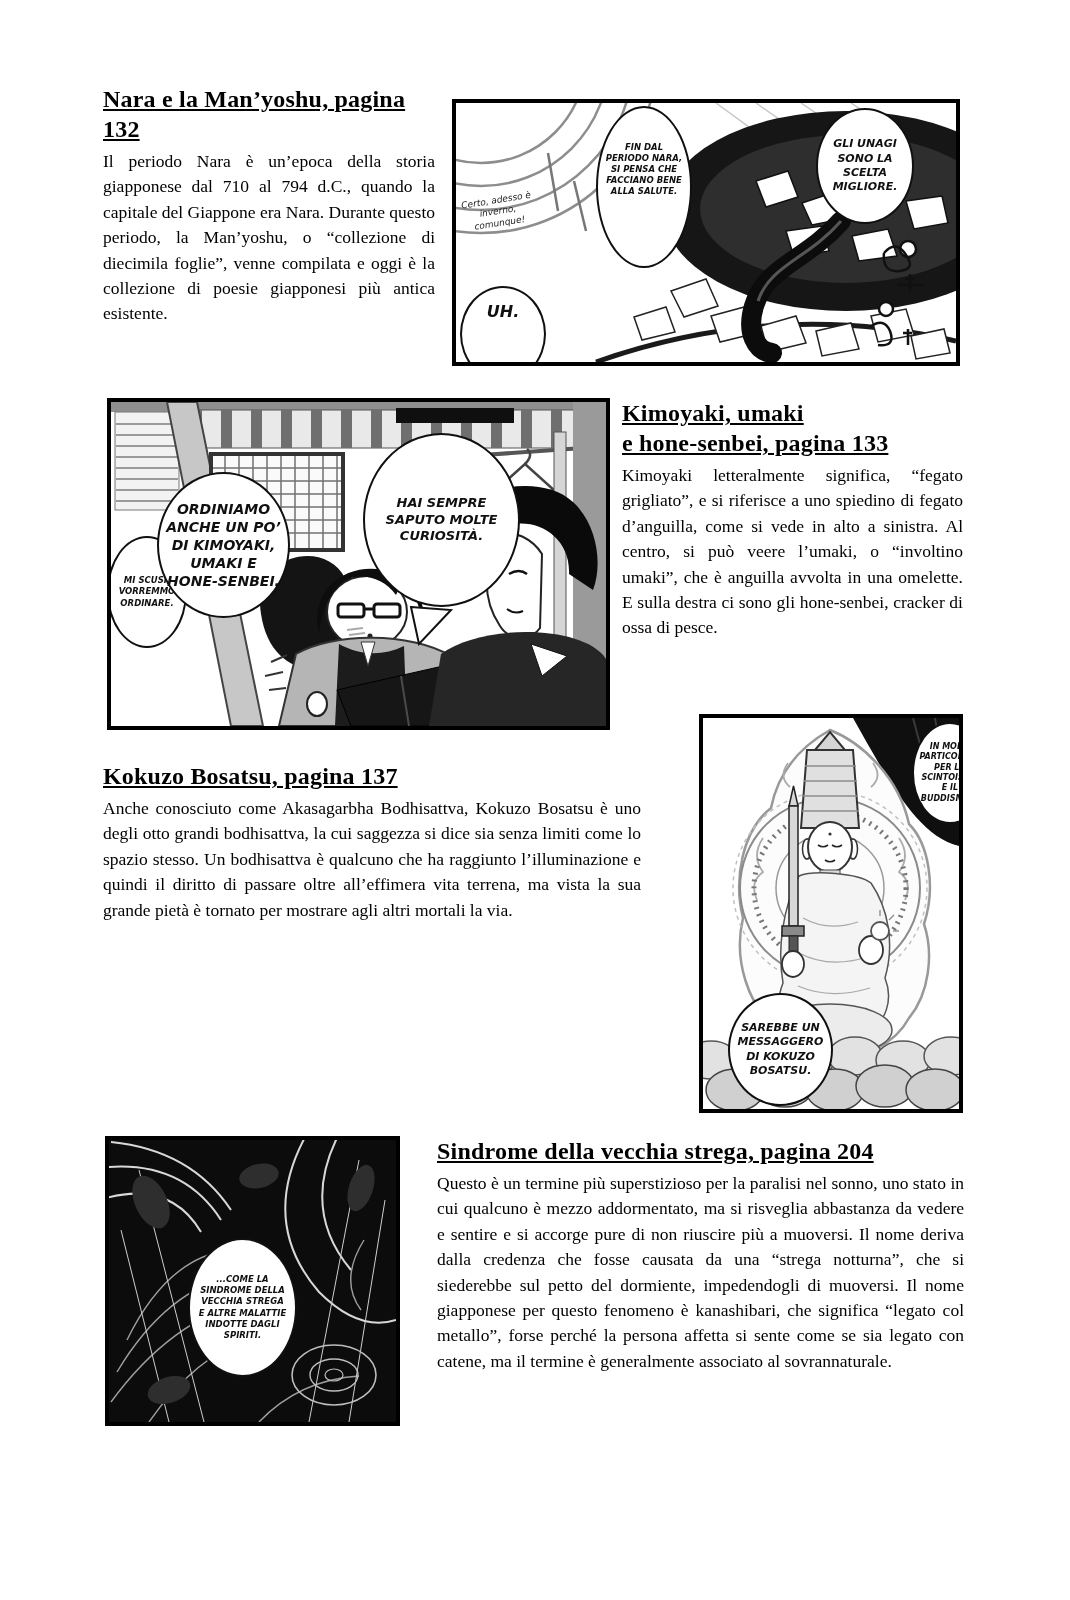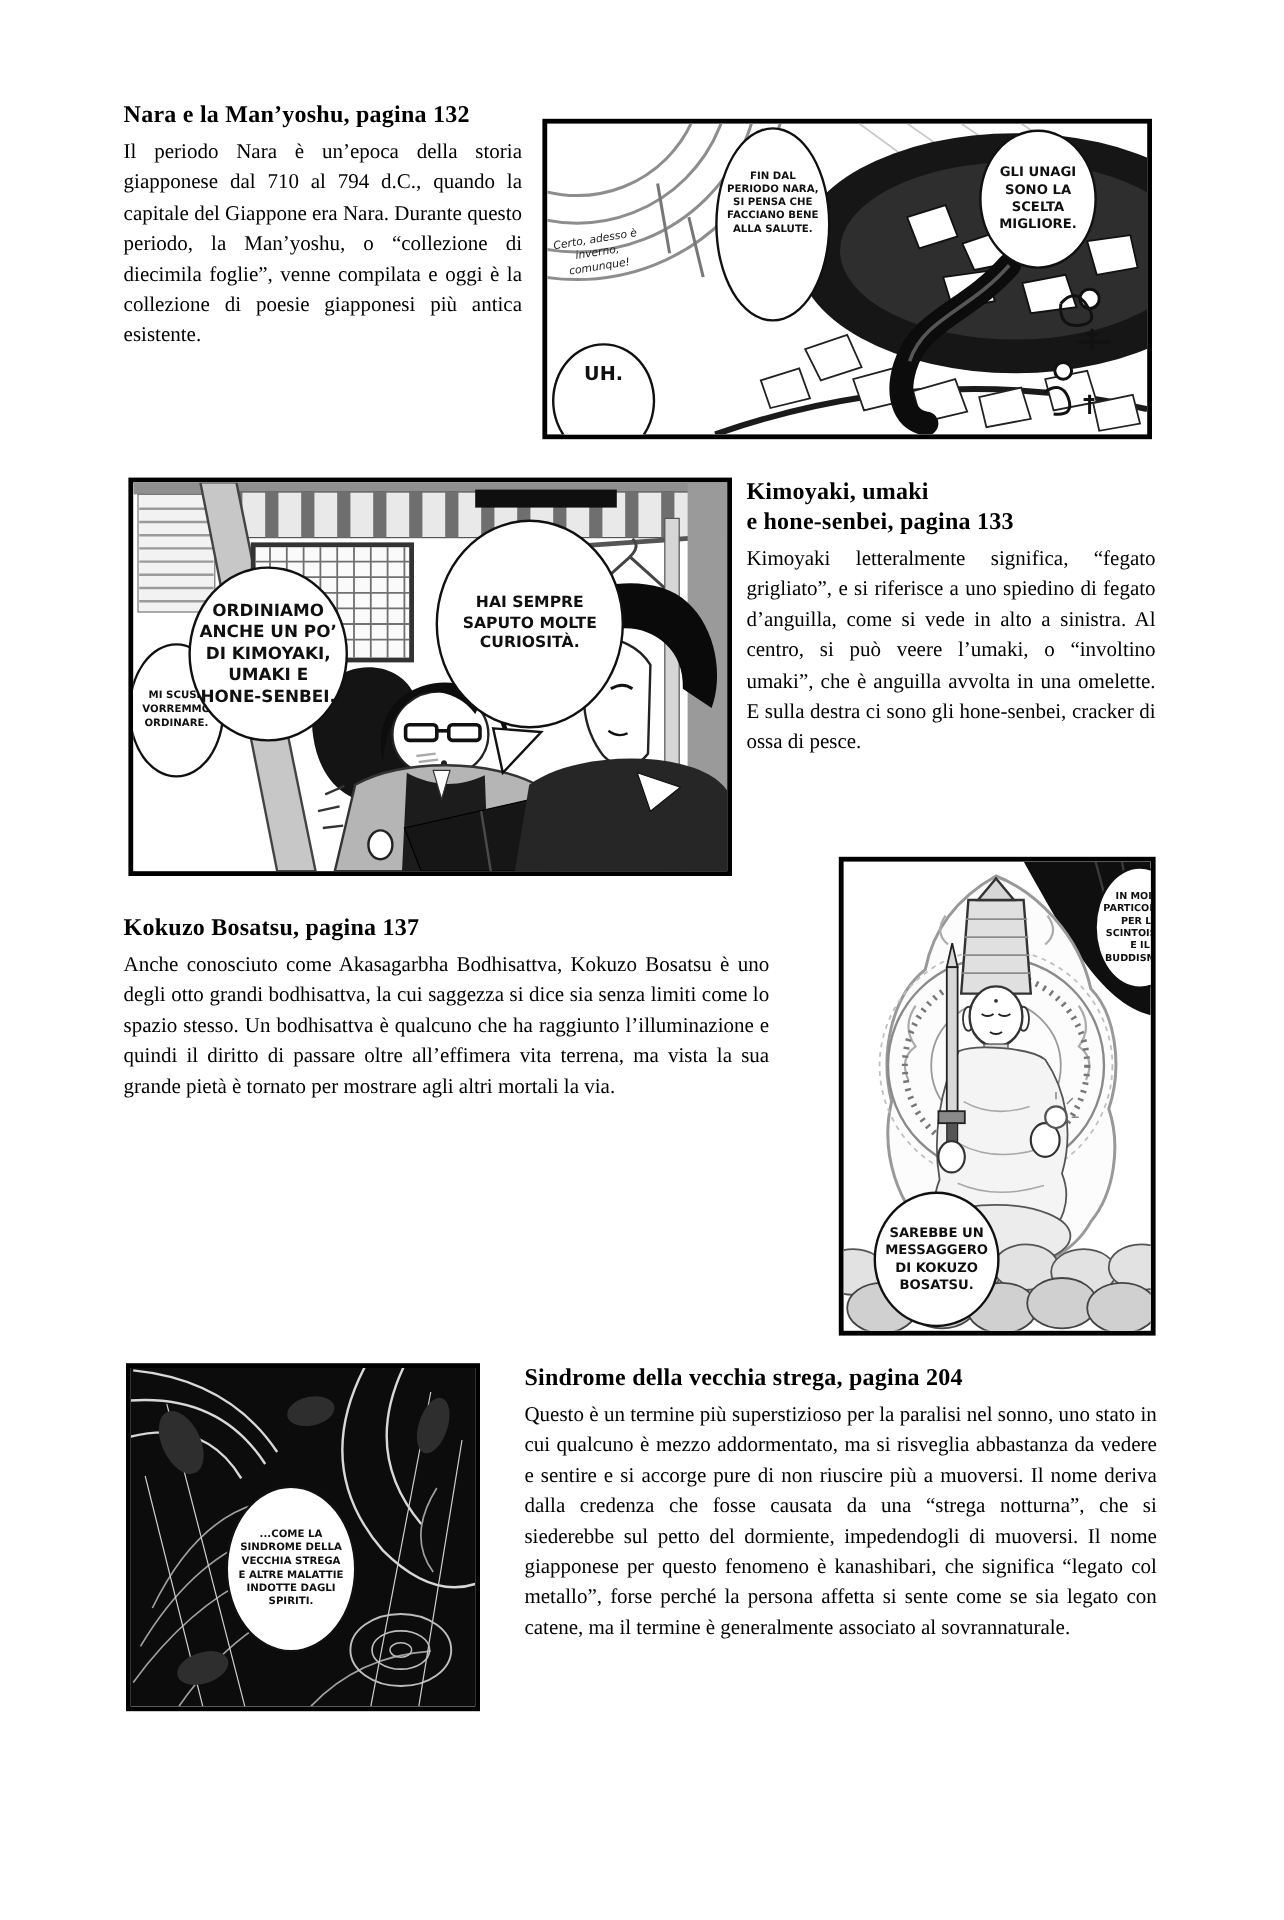--- a/index.html
+++ b/index.html
@@ -1,26 +1,26 @@
 <!DOCTYPE html>
 <html><head>
 <meta charset="utf-8">
 <style>
   html,body{margin:0;padding:0;background:#ffffff;}
   .page{position:relative;width:1070px;height:1600px;background:#ffffff;overflow:hidden;
         font-family:"Liberation Serif", serif;color:#000;}
   .text-block{position:absolute;}
-  .heading{font-weight:bold;font-size:20px;line-height:1.25;margin:0 0 5px 0;white-space:pre-line;letter-spacing:0.2px;}
+  .heading{font-weight:bold;font-size:24px;line-height:1.25;margin:0 0 5px 0;white-space:pre-line;letter-spacing:0.2px;text-decoration:underline;}
   .body-text{font-size:17.5px;line-height:1.45;text-align:justify;margin:0;}
   .panel{position:absolute;background:#fff;border:4px solid #000;box-sizing:border-box;overflow:hidden;}
   .panel > svg{position:absolute;left:0;top:0;width:100%;height:100%;z-index:1;}
   .bubble{position:absolute;z-index:3;background:#fff;border:2px solid #101010;border-radius:50%;
           display:flex;align-items:center;justify-content:center;text-align:center;
           font-family:"DejaVu Sans", sans-serif;font-weight:bold;color:#101010;
-          padding:7px;box-sizing:border-box;line-height:1.3;}
+          padding:7px;box-sizing:border-box;line-height:1.3;font-style:italic;}
   .bubble span{display:block;}
   .hand-note{position:absolute;z-index:3;background:transparent;border:none;
           font-family:"DejaVu Sans", sans-serif;font-size:9px;font-style:italic;color:#222;
           text-align:center;line-height:1.25;transform:rotate(-9deg);}
   .chibi{position:absolute;z-index:4;}
 </style>
 </head>
 <body>
 
 <div class="page">

